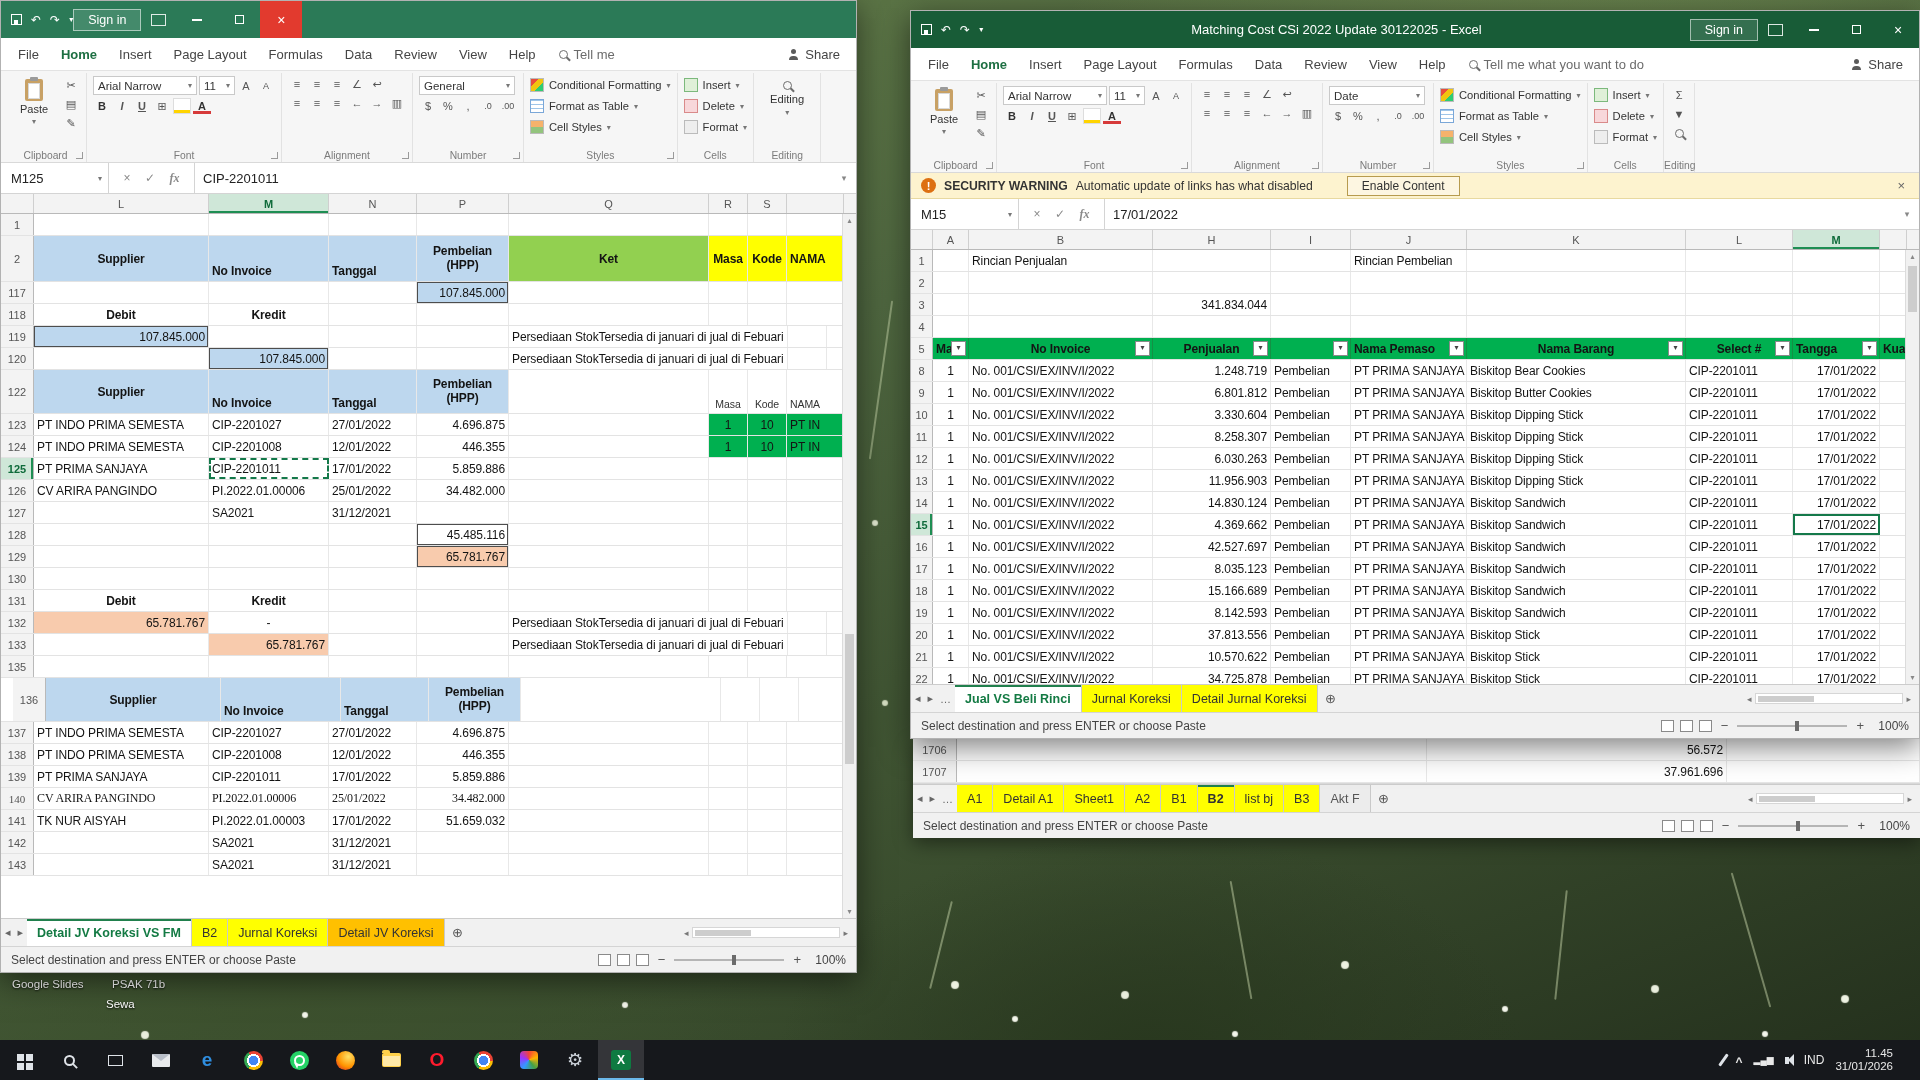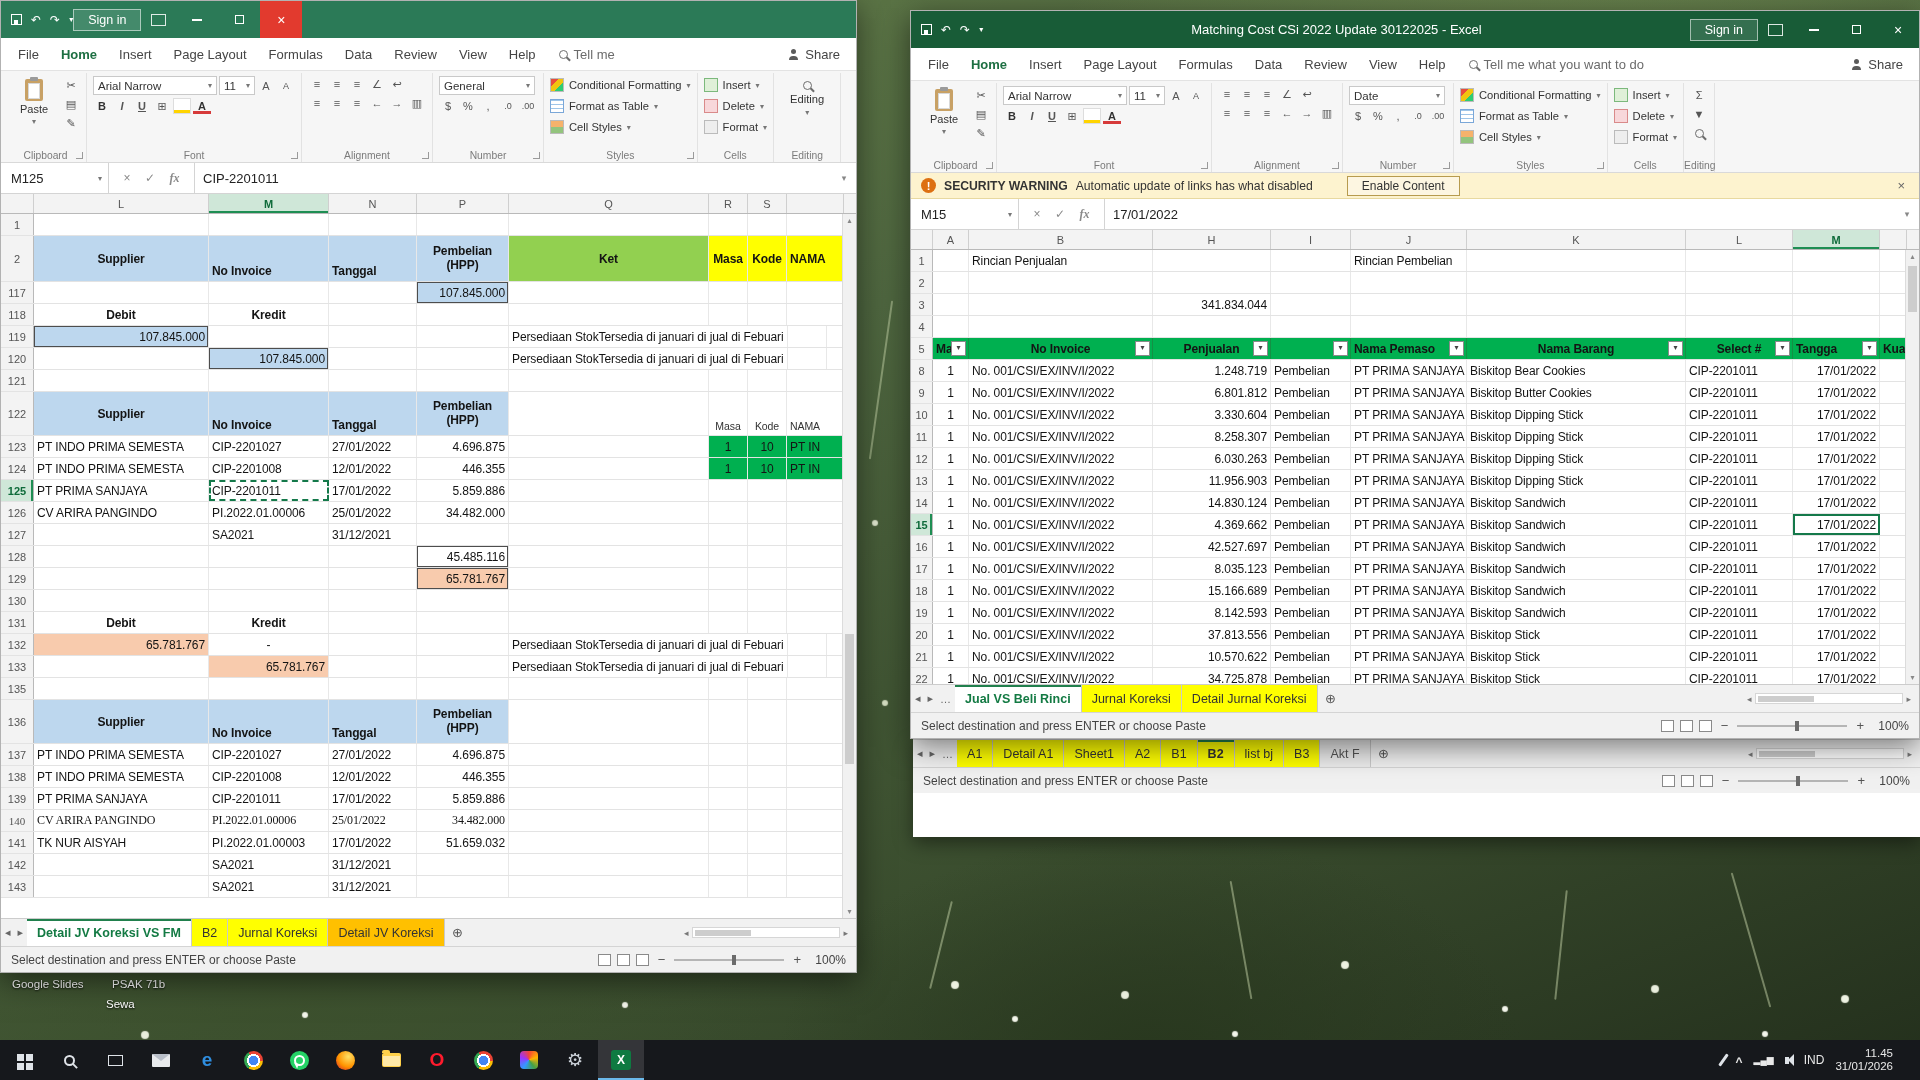--- a/index.html
+++ b/index.html
@@ -59,21 +59,21 @@
 .mini{width:18px;height:16px;display:flex;align-items:center;justify-content:center;font-size:11px;color:#555;white-space:nowrap}
 .mini.bld{font-weight:800;color:#333}.mini.itl{font-style:italic;font-weight:700}.mini.unl{text-decoration:underline;font-weight:700}
 .mini.bar-yellow{box-shadow:inset 0 -3px 0 #ffd400;border:1px solid #ddd;background:#fff}
 .mini.bar-red{box-shadow:inset 0 -3px 0 #d63a3a;font-weight:700;color:#333}
 .mini.sm{font-size:9px}
 .vstack{display:flex;flex-direction:column;gap:3px}
 .hrow{display:flex;align-items:center;gap:2px}
 .combo{height:19px;border:1px solid #c9c9c9;background:#fff;display:flex;align-items:center;padding:0 4px;font-size:11.5px;color:#333;gap:4px}
 .combo .dd{margin-left:auto}
 .dd{font-size:8px;color:#777}
-.w104{width:124px}.w36{width:36px}.w96{width:96px}
+.w104{width:104px}.w36{width:36px}.w96{width:96px}
 .srow{display:flex;align-items:center;gap:5px;font-size:11.2px;color:#333;height:18px;white-space:nowrap}
 .ic-sq{width:14px;height:14px;border:1px solid #bbb;background:#fff;flex:0 0 14px}
 .ic-cf{background:linear-gradient(135deg,#e74c3c 0 33%,#f1c40f 33% 66%,#2ecc71 66%)}
 .ic-tbl{background:repeating-linear-gradient(0deg,#fff 0 3px,#9fc5e8 3px 4px);border-color:#7aa7d8}
 .ic-cs{background:linear-gradient(180deg,#f6b26b 0 50%,#93c47d 50%)}
 .ic-ins{background:#dff0d8;border-color:#7cb97c}
 .ic-del{background:#f8d7da;border-color:#d98a8a}
 .ic-fmt{background:#eee}
 .editbtn{display:flex;flex-direction:column;align-items:center;gap:3px;padding:5px 10px;font-size:11.2px;color:#333}
 
@@ -457,31 +457,20 @@
           <div class="grow" style="height: 22px;">
             <div class="rowhead" style="flex: 0 0 33px;">120</div>
             <div class="cell" style="flex: 0 0 175px;"></div>
             <div class="cell r blue brd" style="flex: 0 0 120px;">107.845.000</div>
             <div class="cell" style="flex: 0 0 88px;"></div>
             <div class="cell" style="flex: 0 0 92px;"></div>
             <div class="cell span" style="flex: 0 0 200px;">Persediaan StokTersedia di januari di jual di Febuari</div>
             <div class="cell" style="flex: 0 0 39px;"></div>
             <div class="cell" style="flex: 0 0 39px;"></div>
           </div>
-          <div class="grow" style="height: 22px;">
-            <div class="rowhead" style="flex: 0 0 33px;">121</div>
-            <div class="cell" style="flex: 0 0 175px;"></div>
-            <div class="cell" style="flex: 0 0 120px;"></div>
-            <div class="cell" style="flex: 0 0 88px;"></div>
-            <div class="cell" style="flex: 0 0 92px;"></div>
-            <div class="cell" style="flex: 0 0 200px;"></div>
-            <div class="cell" style="flex: 0 0 39px;"></div>
-            <div class="cell" style="flex: 0 0 39px;"></div>
-            <div class="cell" style="flex: 0 0 57px;"></div>
-          </div>
           <div class="grow" style="height: 44px;">
             <div class="rowhead" style="flex: 0 0 33px;">122</div>
             <div class="cell b c blue" style="flex: 0 0 175px;">Supplier</div>
             <div class="cell b blue bot" style="flex: 0 0 120px;">No Invoice</div>
             <div class="cell b blue bot" style="flex: 0 0 88px;">Tanggal</div>
             <div class="cell b c blue wrap" style="flex: 0 0 92px;">Pembelian (HPP)</div>
             <div class="cell" style="flex: 0 0 200px;"></div>
             <div class="cell c small bot" style="flex: 0 0 39px;">Masa</div>
             <div class="cell c small bot" style="flex: 0 0 39px;">Kode</div>
             <div class="cell small bot" style="flex: 0 0 57px;">NAMA</div>
@@ -610,21 +599,21 @@
             <div class="cell" style="flex: 0 0 175px;"></div>
             <div class="cell" style="flex: 0 0 120px;"></div>
             <div class="cell" style="flex: 0 0 88px;"></div>
             <div class="cell" style="flex: 0 0 92px;"></div>
             <div class="cell" style="flex: 0 0 200px;"></div>
             <div class="cell" style="flex: 0 0 39px;"></div>
             <div class="cell" style="flex: 0 0 39px;"></div>
             <div class="cell" style="flex: 0 0 57px;"></div>
           </div>
           <div class="grow" style="height: 44px;">
-            <div class="rowhead" style="flex: 0 0 33px;">136</div>
+            <div class="rowhead" style="flex: 0 0 33px; margin-left: 12px;">136</div>
             <div class="cell b c blue" style="flex: 0 0 175px;">Supplier</div>
             <div class="cell b blue bot" style="flex: 0 0 120px;">No Invoice</div>
             <div class="cell b blue bot" style="flex: 0 0 88px;">Tanggal</div>
             <div class="cell b c blue wrap" style="flex: 0 0 92px;">Pembelian (HPP)</div>
             <div class="cell" style="flex: 0 0 200px;"></div>
             <div class="cell" style="flex: 0 0 39px;"></div>
             <div class="cell" style="flex: 0 0 39px;"></div>
             <div class="cell" style="flex: 0 0 57px;"></div>
           </div>
           <div class="grow" style="height: 22px;">
@@ -1241,20 +1230,34 @@
         <div class="zslider">
             <div class="zthumb"></div>
           </div>
         <span class="zbtn">+</span>
         <span class="zval">100%</span>
       </div>
     </footer>
   </section>
 
   <section id="win-frag">
+    <div class="fragrows" id="frag-rows">
+        <div class="fragrow">
+          <div class="rowhead w44">1706</div>
+          <div class="cell f1"></div>
+          <div class="cell f2 r">56.572</div>
+          <div class="cell f3"></div>
+        </div>
+        <div class="fragrow">
+          <div class="rowhead w44">1707</div>
+          <div class="cell f1"></div>
+          <div class="cell f2 r">37.961.696</div>
+          <div class="cell f3"></div>
+        </div>
+      </div>
     <div class="tabbar" id="tabs-frag">
         <div class="tabnav">
           <span class="tn">◂</span>
           <span class="tn">▸</span>
           <span class="tn">…</span>
         </div>
         <div class="stab t-yellow">A1</div>
         <div class="stab t-yellow">Detail A1</div>
         <div class="stab t-yellow">Sheet1</div>
         <div class="stab t-yellow">A2</div>

